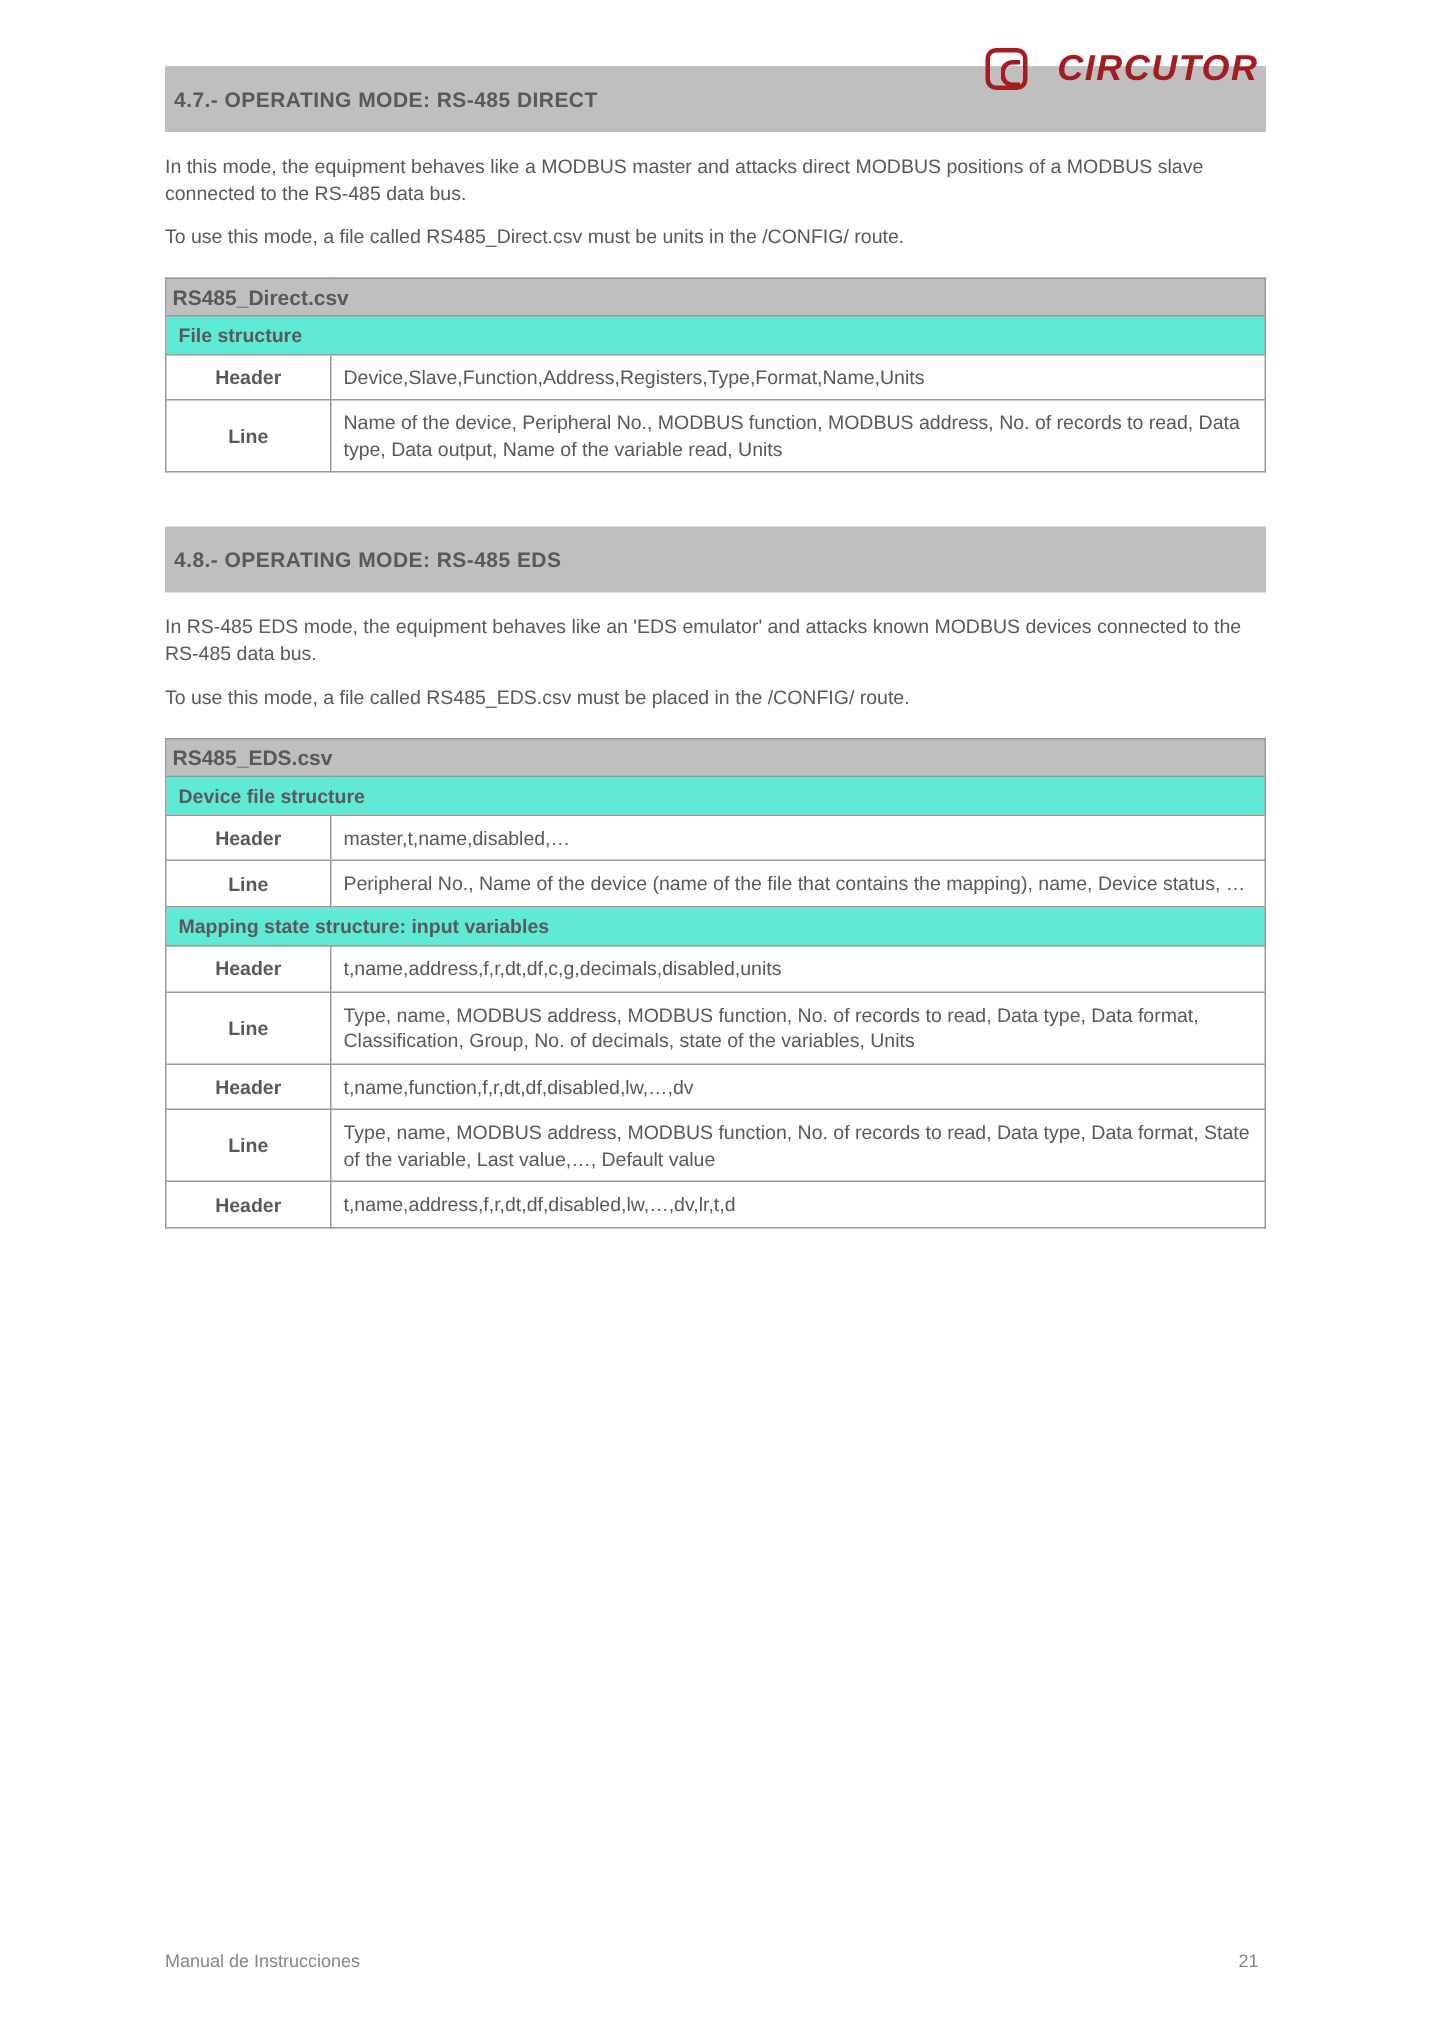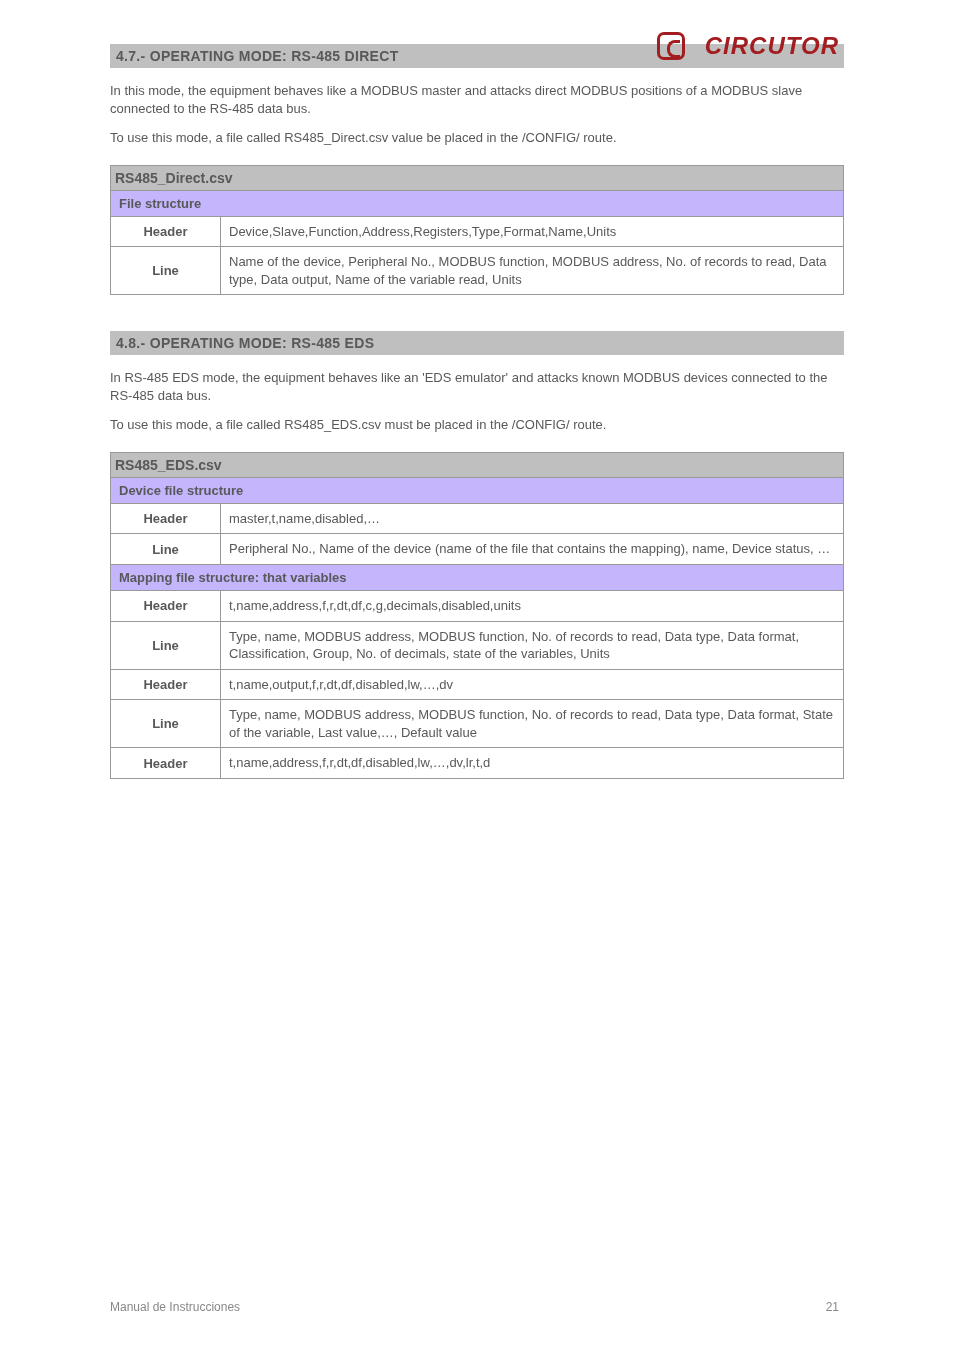--- a/index.html
+++ b/index.html
@@ -42,21 +42,21 @@
     font-size: 24px;
     letter-spacing: 1px;
     color: #a31c20;
     font-style: italic;
   }
   .section-heading {
     background: #bfbfbf;
     color: #595959;
     font-weight: bold;
     font-size: 14px;
-    padding: 4px 6px;
+    padding: 14px 6px;
     margin-top: 8px;
     margin-bottom: 14px;
     letter-spacing: 0.3px;
   }
   .section-heading:first-of-type { margin-top: 56px; }
   .para {
     margin-bottom: 12px;
     color: #595959;
     line-height: 1.35;
   }
@@ -72,21 +72,21 @@
   }
   .tbl-title {
     background: #bfbfbf;
     color: #595959;
     font-weight: bold;
     font-size: 14px;
     text-align: left;
     padding: 4px;
   }
   .tbl-sub {
-    background: #c4b5fd;
+    background: #5eead4;
     color: #595959;
     font-weight: bold;
     text-align: left;
     padding: 5px 8px;
     font-size: 13px;
   }
   .col-a {
     width: 110px;
     text-align: center;
     font-weight: bold;
@@ -118,21 +118,21 @@
 </head>
 <body>
 
 <div class="logo">
   <div class="logo-mark"></div>
   <span class="logo-text">CIRCUTOR</span>
 </div>
 
 <div class="section-heading">4.7.- OPERATING MODE: RS-485 DIRECT</div>
 <p class="para">In this mode, the equipment behaves like a MODBUS master and attacks direct MODBUS positions of a MODBUS slave connected to the RS-485 data bus.</p>
-<p class="para">To use this mode, a file called RS485_Direct.csv value be placed in the /CONFIG/ route.</p>
+<p class="para">To use this mode, a file called RS485_Direct.csv must be units in the /CONFIG/ route.</p>
 
 <table>
   <tbody>
       <tr>
         <th class="tbl-title" colspan="2">RS485_Direct.csv</th>
       </tr>
   <tr>
         <th class="tbl-sub" colspan="2">File structure</th>
       </tr>
   <tr>
@@ -162,34 +162,34 @@
   <tr>
     <td class="col-a">Header</td>
     <td class="col-b">master,t,name,disabled,…</td>
   </tr>
   <tr>
     <td class="col-a">Line</td>
     <td class="col-b">Peripheral No., Name of the device (name of the file that contains the mapping), name, Device status, …</td>
   </tr>
 
   <tr>
-        <th class="tbl-sub" colspan="2">Mapping file structure: that variables</th>
+        <th class="tbl-sub" colspan="2">Mapping state structure: input variables</th>
       </tr>
   <tr>
     <td class="col-a">Header</td>
     <td class="col-b">t,name,address,f,r,dt,df,c,g,decimals,disabled,units</td>
   </tr>
   <tr>
     <td class="col-a">Line</td>
     <td class="col-b">Type, name, MODBUS address, MODBUS function, No. of records to read, Data type, Data format, Classification, Group, No. of decimals, state of the variables, Units</td>
   </tr>
 
   <tr>
     <td class="col-a">Header</td>
-    <td class="col-b">t,name,output,f,r,dt,df,disabled,lw,…,dv</td>
+    <td class="col-b">t,name,function,f,r,dt,df,disabled,lw,…,dv</td>
   </tr>
   <tr>
     <td class="col-a">Line</td>
     <td class="col-b">Type, name, MODBUS address, MODBUS function, No. of records to read, Data type, Data format, State of the variable, Last value,…, Default value</td>
   </tr>
 
   <tr>
     <td class="col-a">Header</td>
     <td class="col-b">t,name,address,f,r,dt,df,disabled,lw,…,dv,lr,t,d</td>
   </tr>

